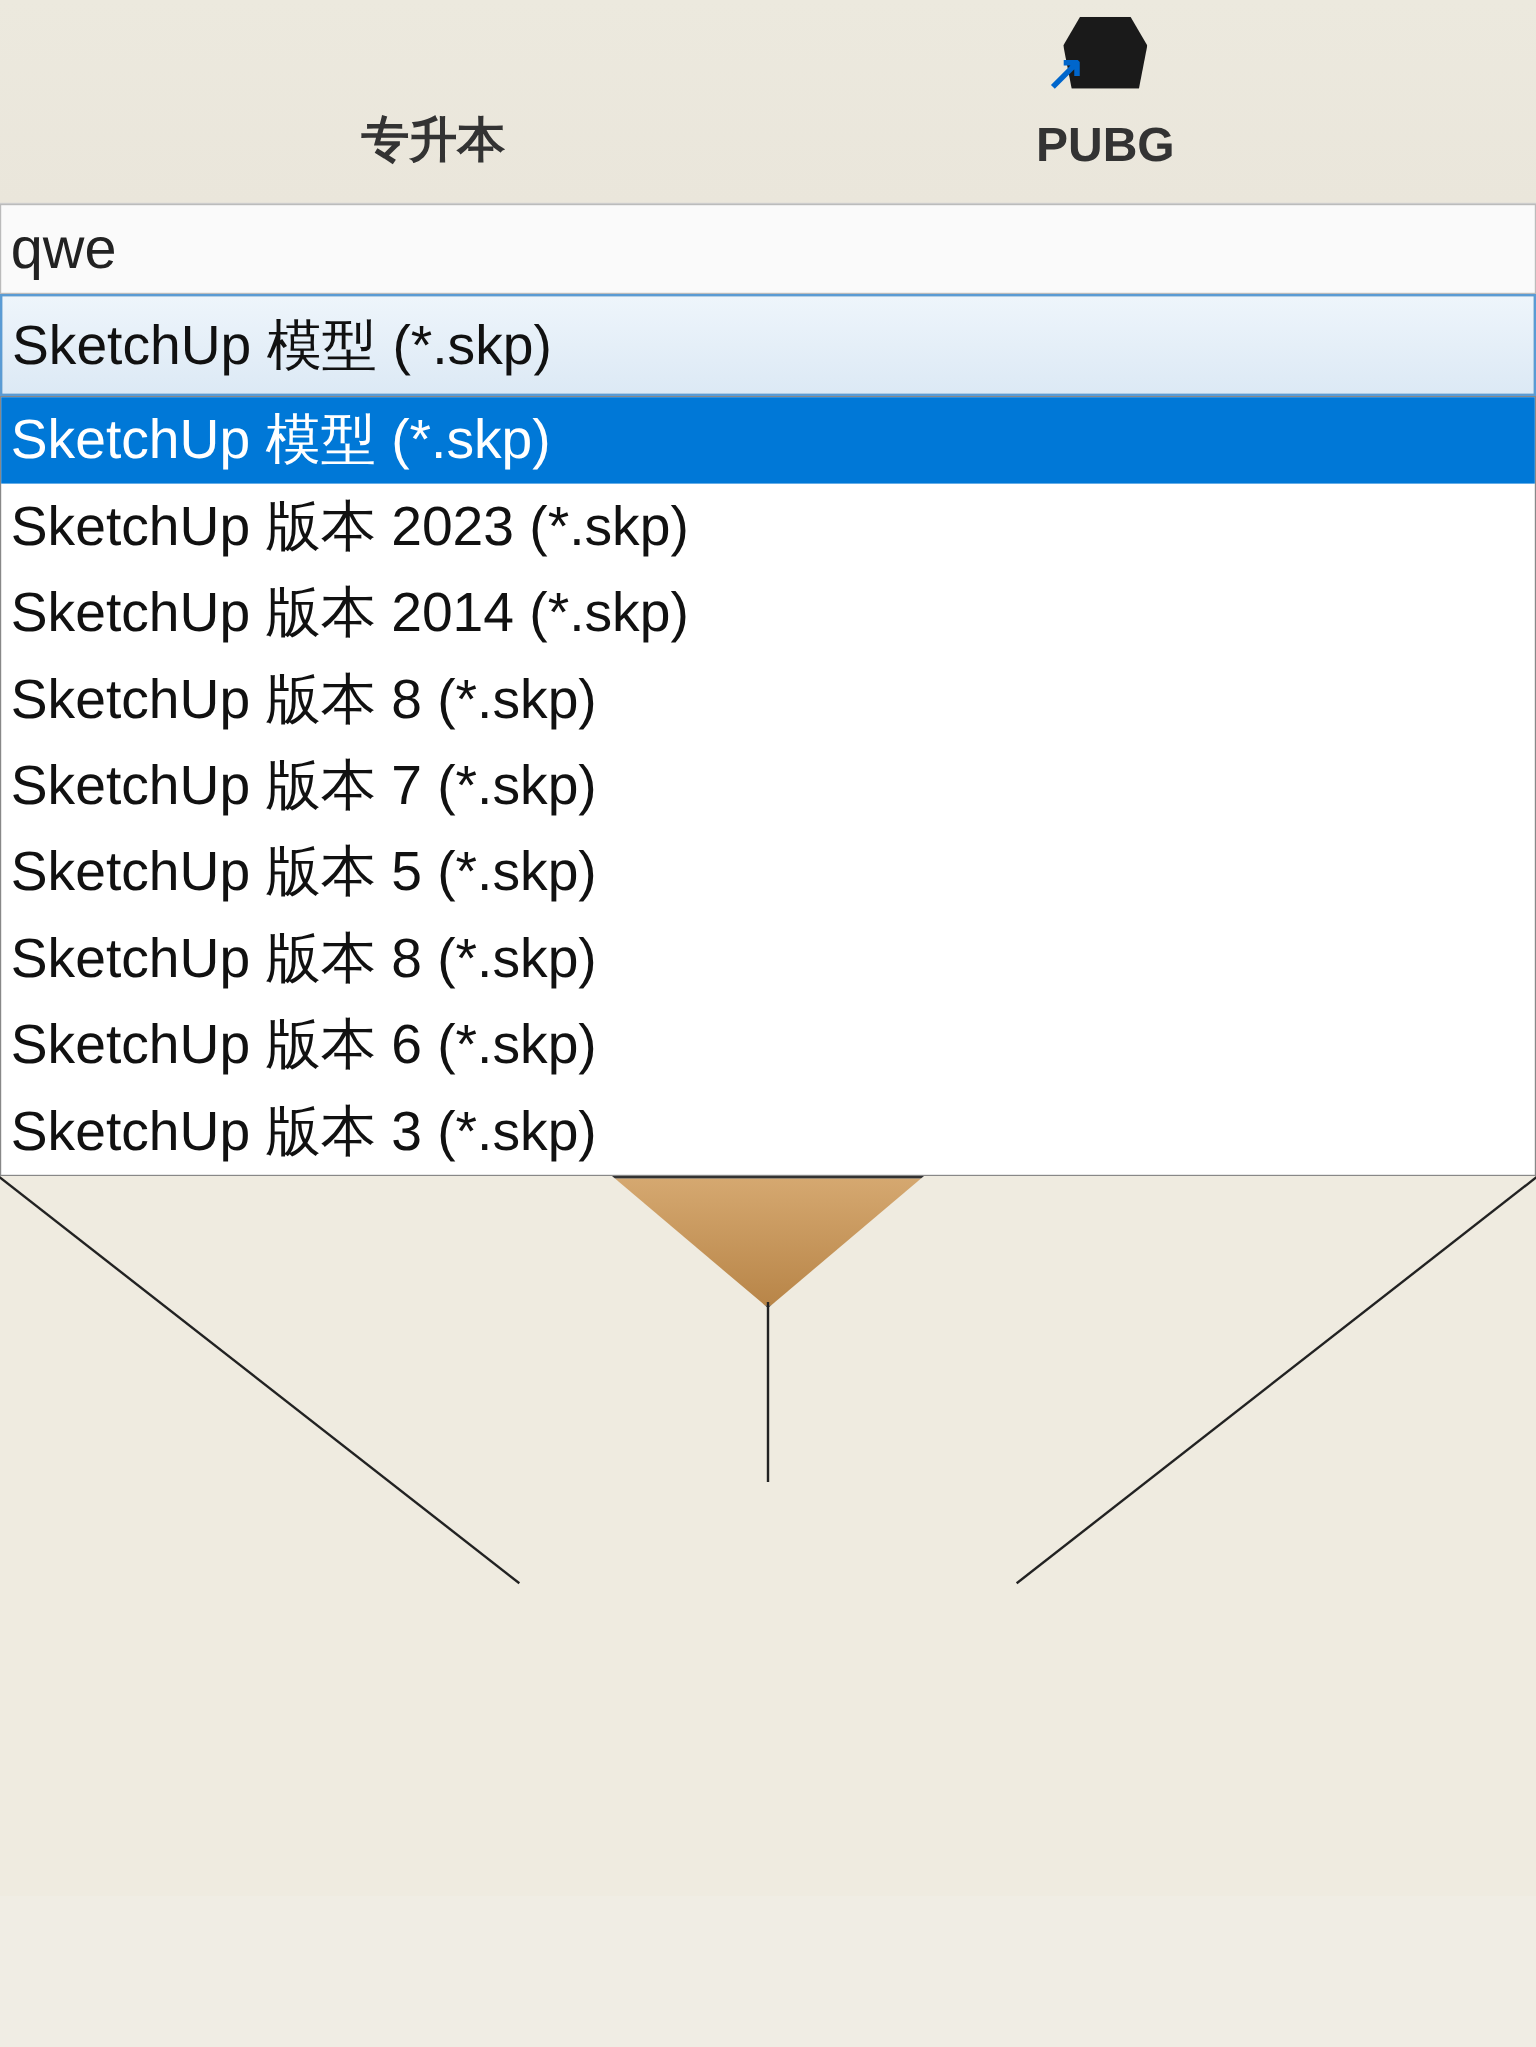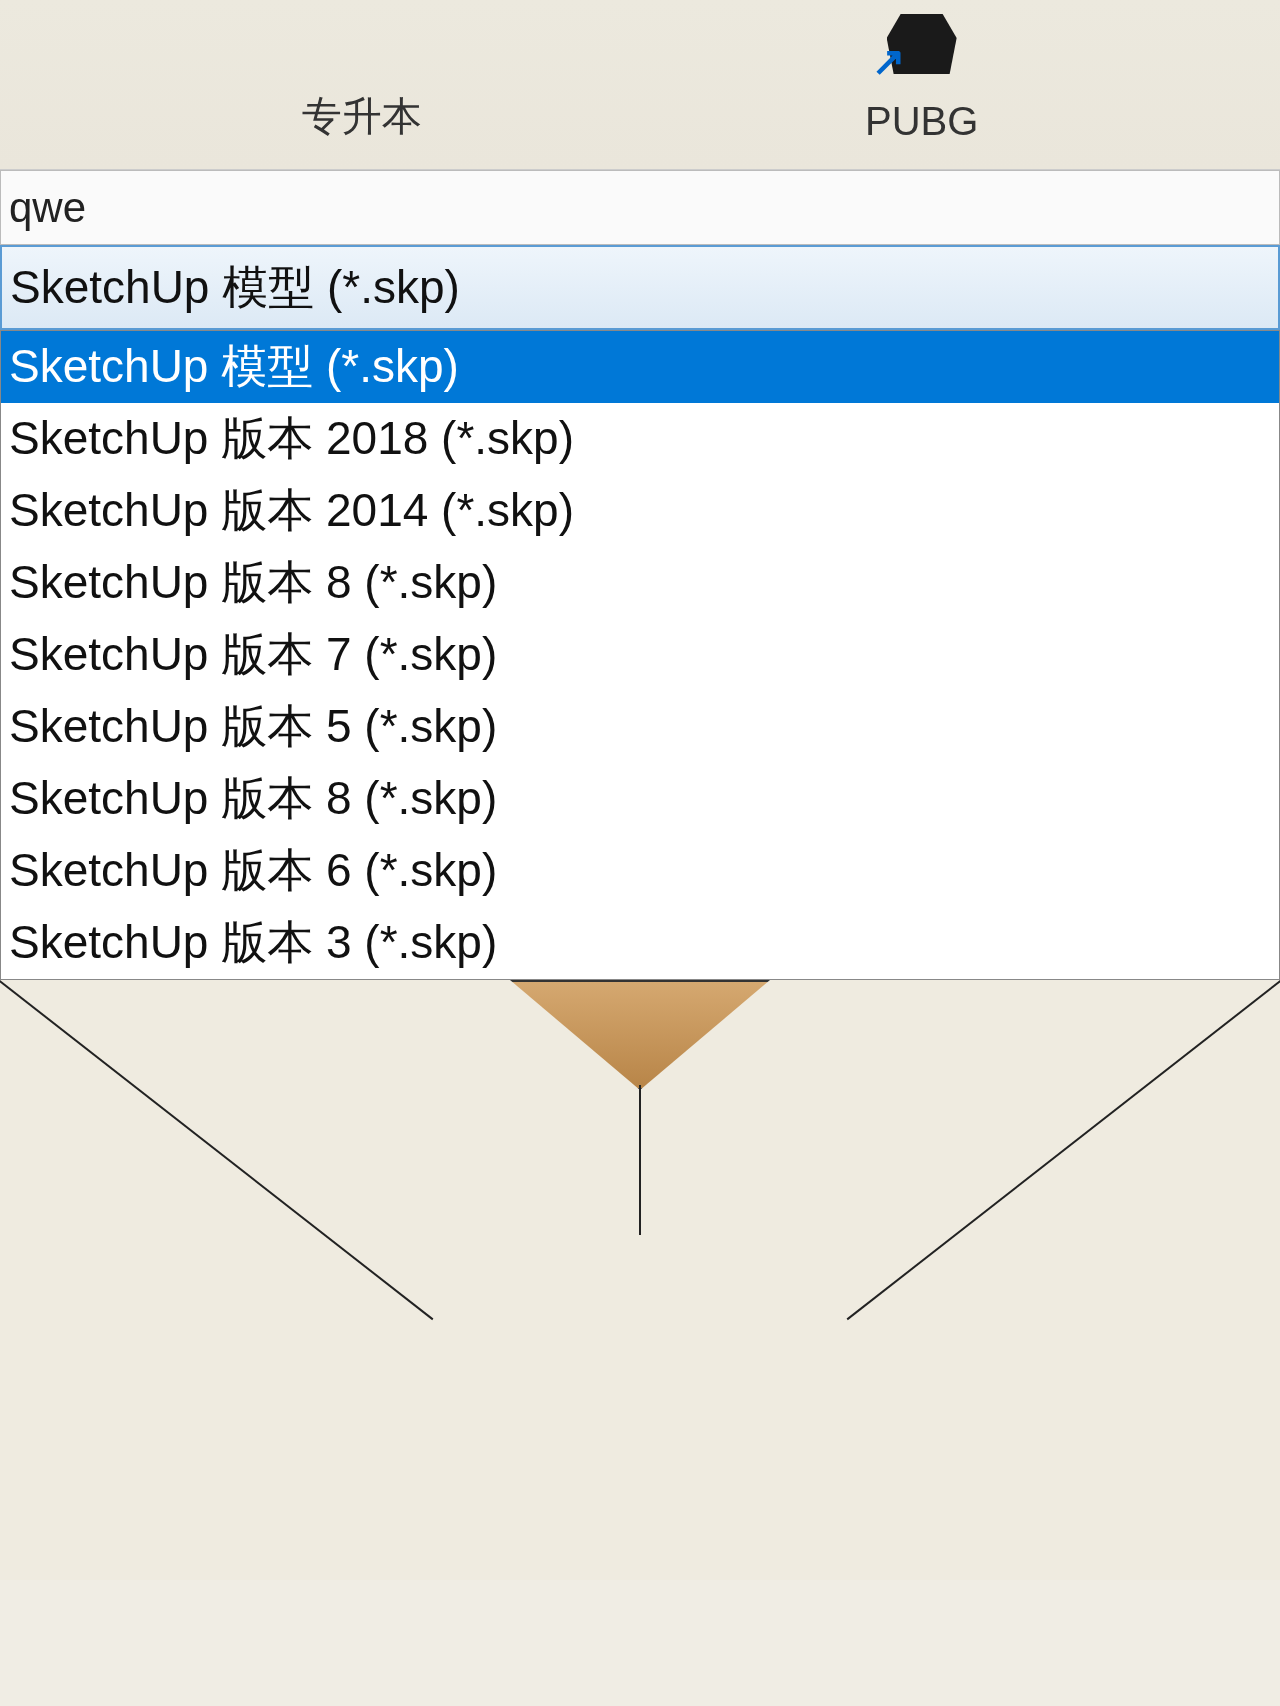--- a/index.html
+++ b/index.html
@@ -51,33 +51,33 @@
       position: absolute;
       bottom: 5px;
       left: -5px;
       color: #0066cc;
       font-size: 40px;
       font-weight: bold;
     }
     .icon-label {
       color: #333;
       font-size: 40px;
-      font-weight: 400;
+      font-weight: 700;
     }
     .filename-bar {
       width: 100%;
       height: 75px;
       background: #fafafa;
       border: 1px solid #bbb;
       display: flex;
       align-items: center;
       padding: 0 8px;
     }
     .filename-text {
-      font-size: 42px;
+      font-size: 48px;
       color: #222;
     }
     .filetype-selector {
       width: 100%;
       height: 85px;
       background: linear-gradient(to bottom, #eef5fb, #dce9f5);
       border: 2px solid #5a9bd4;
       display: flex;
       align-items: center;
       padding: 0 8px;
@@ -175,21 +175,21 @@
 
 <div class="filetype-selector">
   <span class="filetype-text">SketchUp 模型 (*.skp)</span>
 </div>
 
 <div class="dropdown-list">
   <div class="dropdown-item selected">
     <span>SketchUp 模型 (*.skp)</span>
   </div>
   <div class="dropdown-item">
-    <span>SketchUp 版本 2018 (*.skp)</span>
+    <span>SketchUp 版本 2023 (*.skp)</span>
   </div>
   <div class="dropdown-item">
     <span>SketchUp 版本 2014 (*.skp)</span>
   </div>
   <div class="dropdown-item">
     <span>SketchUp 版本 8 (*.skp)</span>
   </div>
   <div class="dropdown-item">
     <span>SketchUp 版本 7 (*.skp)</span>
   </div>

